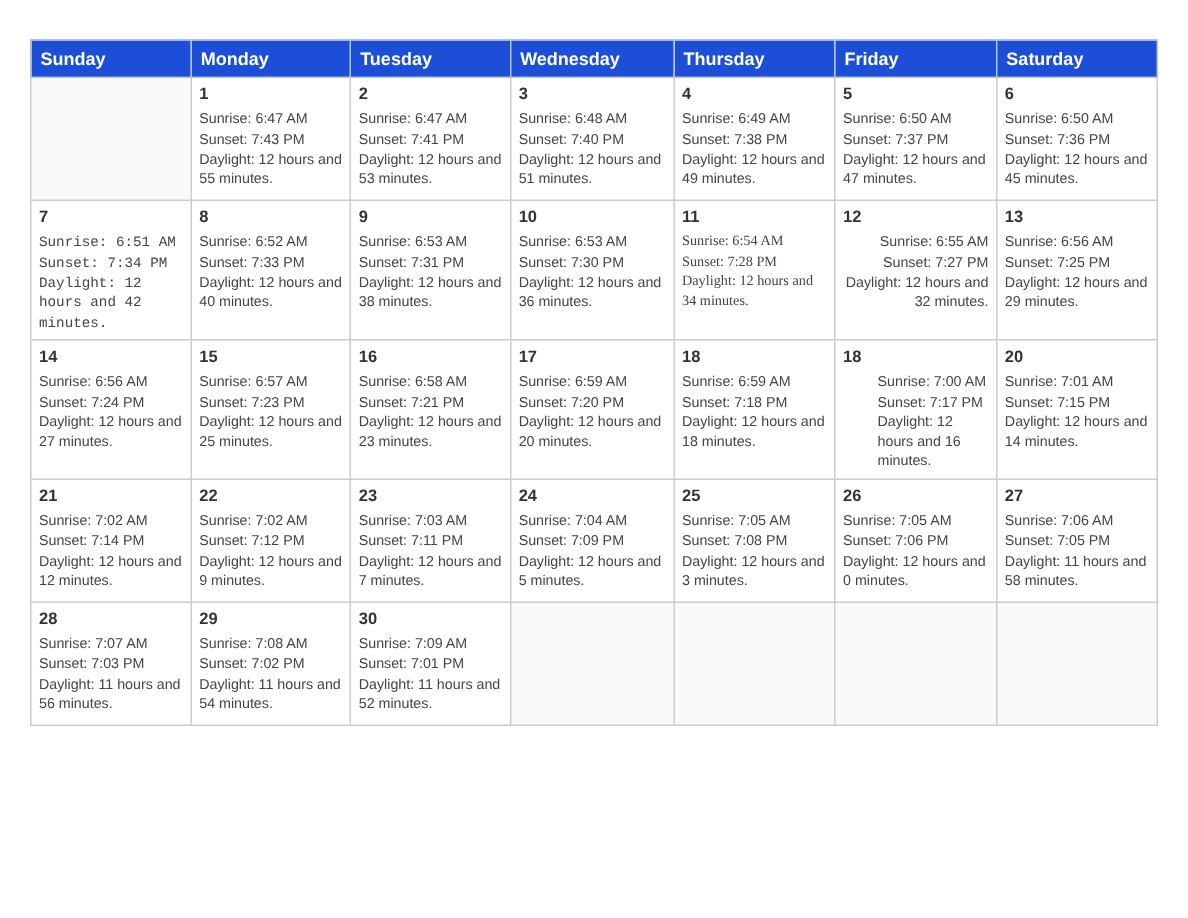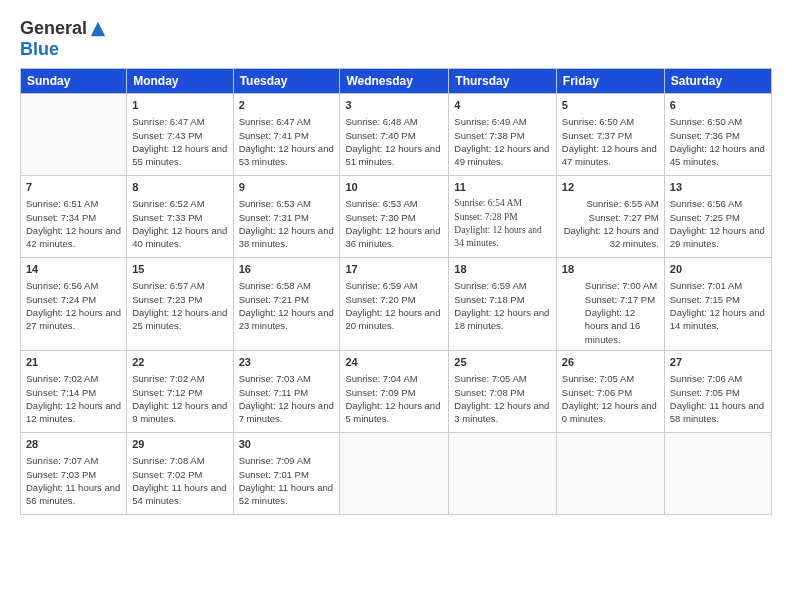--- a/index.html
+++ b/index.html
@@ -101,29 +101,20 @@
     }
     .last-row td {
       height: 82px;
     }
   </style>
 </head>
 <body>
 
 <div class="container">
   <div class="header-row">
-    <div class="logo">
-      <div class="logo-text">
-        <span class="logo-general">General</span>
-        <svg class="logo-icon" viewBox="0 0 20 20" xmlns="http://www.w3.org/2000/svg">
-          <polygon points="10,2 18,18 2,18" fill="#1a6fbe"></polygon>
-        </svg>
-      </div>
-      <span class="logo-blue">Blue</span>
-    </div>
     <div class="title-block">
     </div>
   </div>
 
   <table class="calendar">
     <thead>
       <tr>
         <th>Sunday</th>
         <th>Monday</th>
         <th>Tuesday</th>
@@ -169,21 +160,21 @@
           <td>
             <span class="day-num">6</span>
             <div class="day-info" style="white-space: pre-line;">Sunrise: 6:50 AM
 Sunset: 7:36 PM
 Daylight: 12 hours and 45 minutes.</div>
           </td>
         </tr>
         <tr class="week-row">
           <td>
             <span class="day-num">7</span>
-            <div class="day-info" style="white-space: pre-line;">Sunrise: 6:51 AM
+            <div class="day-info" style="white-space: pre-line; font-family: Liberation Mono, monospace;">Sunrise: 6:51 AM
 Sunset: 7:34 PM
 Daylight: 12 hours and 42 minutes.</div>
           </td>
           <td>
             <span class="day-num">8</span>
             <div class="day-info" style="white-space: pre-line;">Sunrise: 6:52 AM
 Sunset: 7:33 PM
 Daylight: 12 hours and 40 minutes.</div>
           </td>
           <td>

